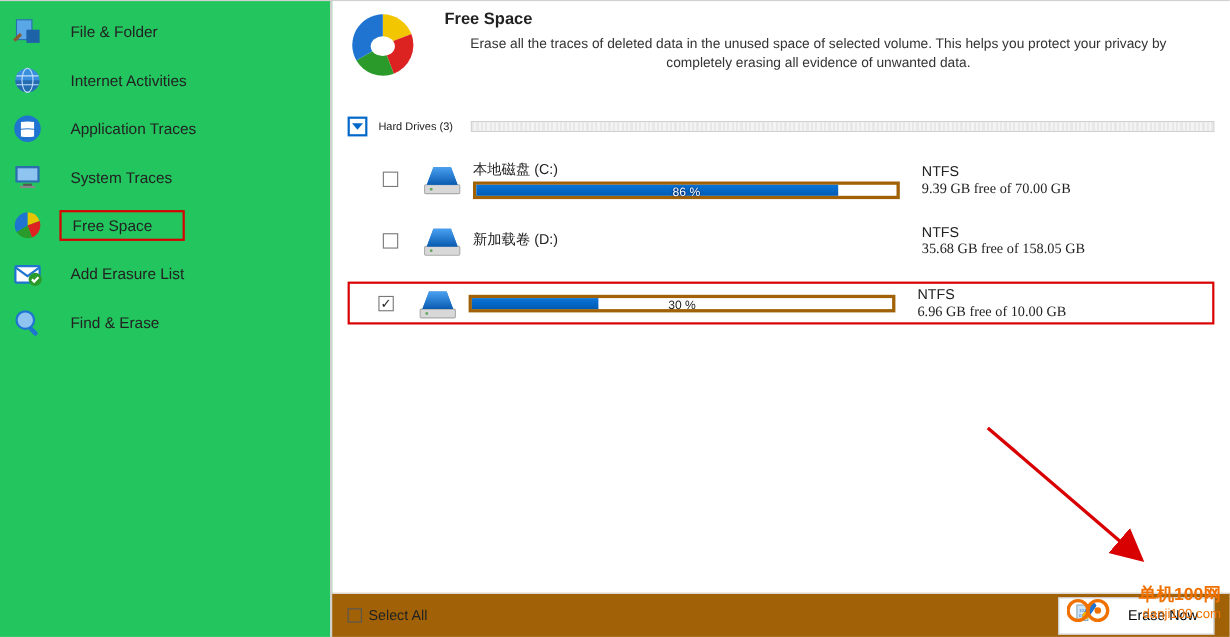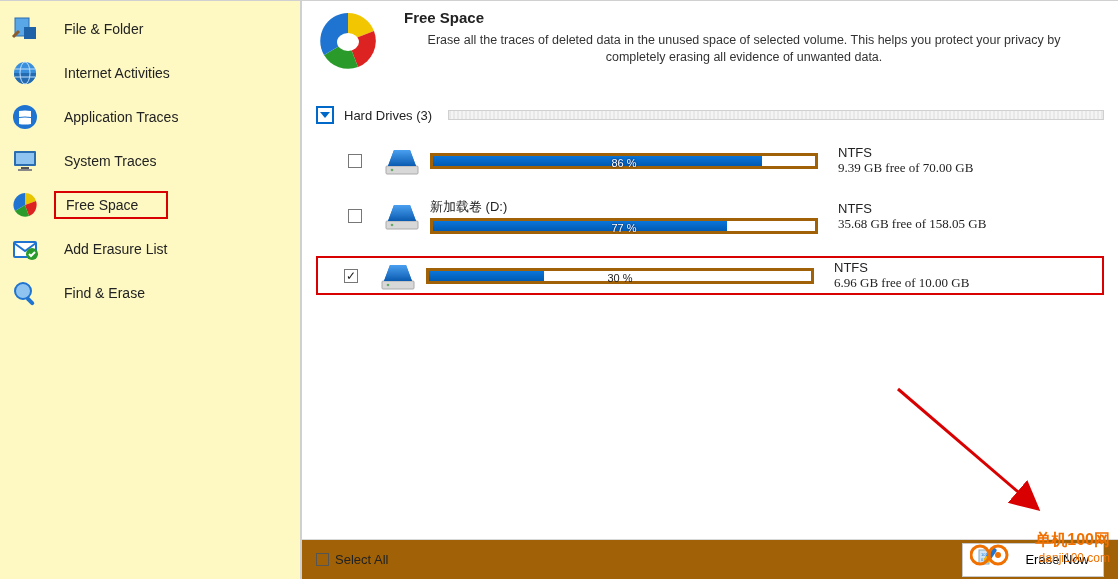--- a/index.html
+++ b/index.html
@@ -1,36 +1,36 @@
 <!DOCTYPE html>
 <html><head>
   <meta charset="utf-8">
   <style>
     * { margin: 0; padding: 0; box-sizing: border-box; }
     body { font-family: "Segoe UI", Tahoma, Arial, sans-serif; font-size: 13px; color: #222; background: #fff; width: 1118px; height: 579px; overflow: hidden; position: relative; }
     .container { display: flex; height: 100%; border-top: 1px solid #d0d0d0; }
 
     
-    .sidebar { width: 302px; border-right: 2px solid #d0d0d0; padding-top: 6px; background: #fef9c3; }
+    .sidebar { width: 302px; border-right: 2px solid #d0d0d0; padding-top: 6px; background: #22c55e; }
     .sidebar-item { display: flex; align-items: center; height: 44px; padding-left: 10px; cursor: pointer; }
     .sidebar-item .icon { width: 30px; height: 30px; margin-right: 24px; display: flex; align-items: center; justify-content: center; }
     .sidebar-item .label { font-size: 14px; }
     .sidebar-item.highlight .label-wrap { border: 2px solid #d80000; padding: 4px 28px 4px 10px; margin-left: -10px; }
 
     
     .main { flex: 1; position: relative; display: flex; flex-direction: column; }
     .header { display: flex; padding: 8px 14px 30px 14px; }
     .header-icon { width: 64px; height: 64px; margin-right: 24px; }
     .header-text h2 { font-size: 15px; font-weight: bold; margin-bottom: 6px; }
     .header-text p { font-size: 12.5px; color: #333; line-height: 1.35; max-width: 680px; text-align: center; }
 
     .section-row { display: flex; align-items: center; padding: 0 14px; height: 24px; }
     .expand-toggle { width: 18px; height: 18px; border: 2px solid #0068c9; display: flex; align-items: center; justify-content: center; margin-right: 10px; cursor: pointer; }
     .expand-toggle svg { display: block; }
-    .section-label { font-size: 13px; margin-right: 16px; }
+    .section-label { font-size: 10px; margin-right: 16px; }
     .section-bar { flex: 1; height: 10px; background: repeating-linear-gradient(90deg, #e8e8e8 0 2px, #f4f4f4 2px 4px); border: 1px solid #d0d0d0; }
 
     .drives { padding: 18px 14px 0 14px; }
     .drive-row { display: flex; align-items: center; margin-bottom: 22px; }
     .drive-row .chk { width: 14px; height: 14px; border: 1px solid #777; margin: 0 22px 0 32px; cursor: pointer; display: flex; align-items: center; justify-content: center; font-size: 12px; line-height: 1; }
     .drive-row.highlight { outline: 2px solid #d80000; outline-offset: -2px; padding: 4px 0; margin-bottom: 14px; }
     .drive-row.highlight .chk { margin-left: 28px; }
     .drive-icon { width: 36px; height: 30px; margin-right: 10px; }
     .drive-main { width: 392px; }
     .drive-name { font-size: 13px; margin-bottom: 2px; }
@@ -172,20 +172,21 @@
               <path d="M4 20 L10 4 L26 4 L32 20 z" fill="url(#g0)"></path>
               <circle cx="8" cy="24" r="1.3" fill="#6a6"></circle>
               <defs>
                 <linearGradient id="g0" x1="0" y1="0" x2="0" y2="1">
                   <stop offset="0" stop-color="#4aa0f0"></stop>
                   <stop offset="1" stop-color="#0a5bb0"></stop>
                 </linearGradient>
               </defs>
             </svg></div>
           <div class="drive-main">
+            <div class="drive-name">本地磁盘 (C:)</div>
             <div class="usage-bar">
               <div class="usage-fill" style="width: 86%;"></div>
               <div class="usage-pct">86 %</div>
             </div>
           </div>
           <div class="drive-info">
             <div class="drive-fs">NTFS</div>
             <div class="drive-free">9.39 GB free of 70.00 GB</div>
           </div>
         </div>
@@ -198,24 +199,20 @@
               <circle cx="8" cy="24" r="1.3" fill="#6a6"></circle>
               <defs>
                 <linearGradient id="g1" x1="0" y1="0" x2="0" y2="1">
                   <stop offset="0" stop-color="#4aa0f0"></stop>
                   <stop offset="1" stop-color="#0a5bb0"></stop>
                 </linearGradient>
               </defs>
             </svg></div>
           <div class="drive-main">
             <div class="drive-name">新加载卷 (D:)</div>
-            <div class="usage-bar">
-              <div class="usage-fill" style="width: 77%;"></div>
-              <div class="usage-pct">77 %</div>
-            </div>
           </div>
           <div class="drive-info">
             <div class="drive-fs">NTFS</div>
             <div class="drive-free">35.68 GB free of 158.05 GB</div>
           </div>
         </div>
         <div class="drive-row highlight">
           <div class="chk">✓</div>
           <div class="drive-icon"><svg width="36" height="30" viewBox="0 0 36 30">
               <rect x="2" y="20" width="32" height="8" rx="1" fill="#d8d8d8" stroke="#aaa"></rect>

